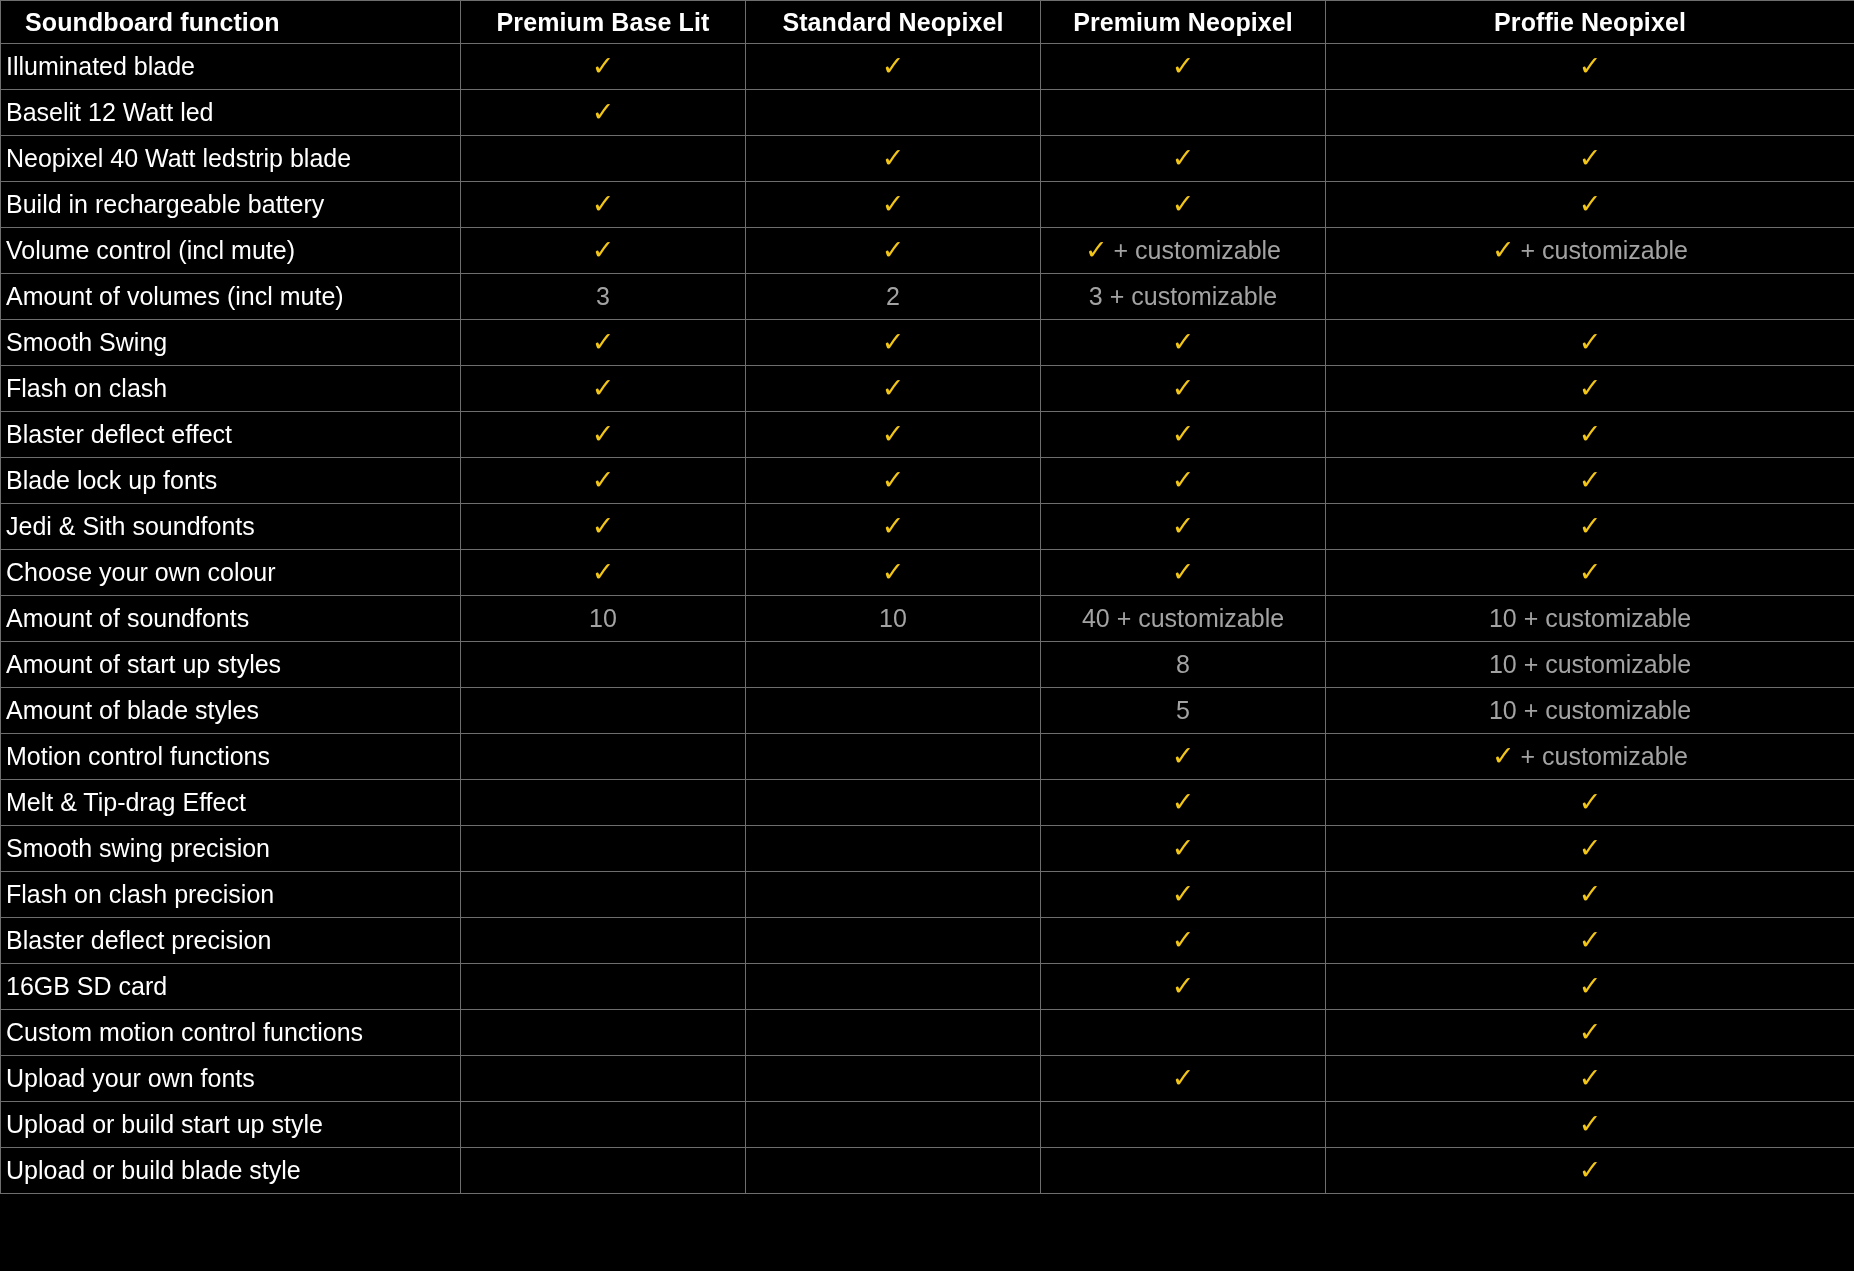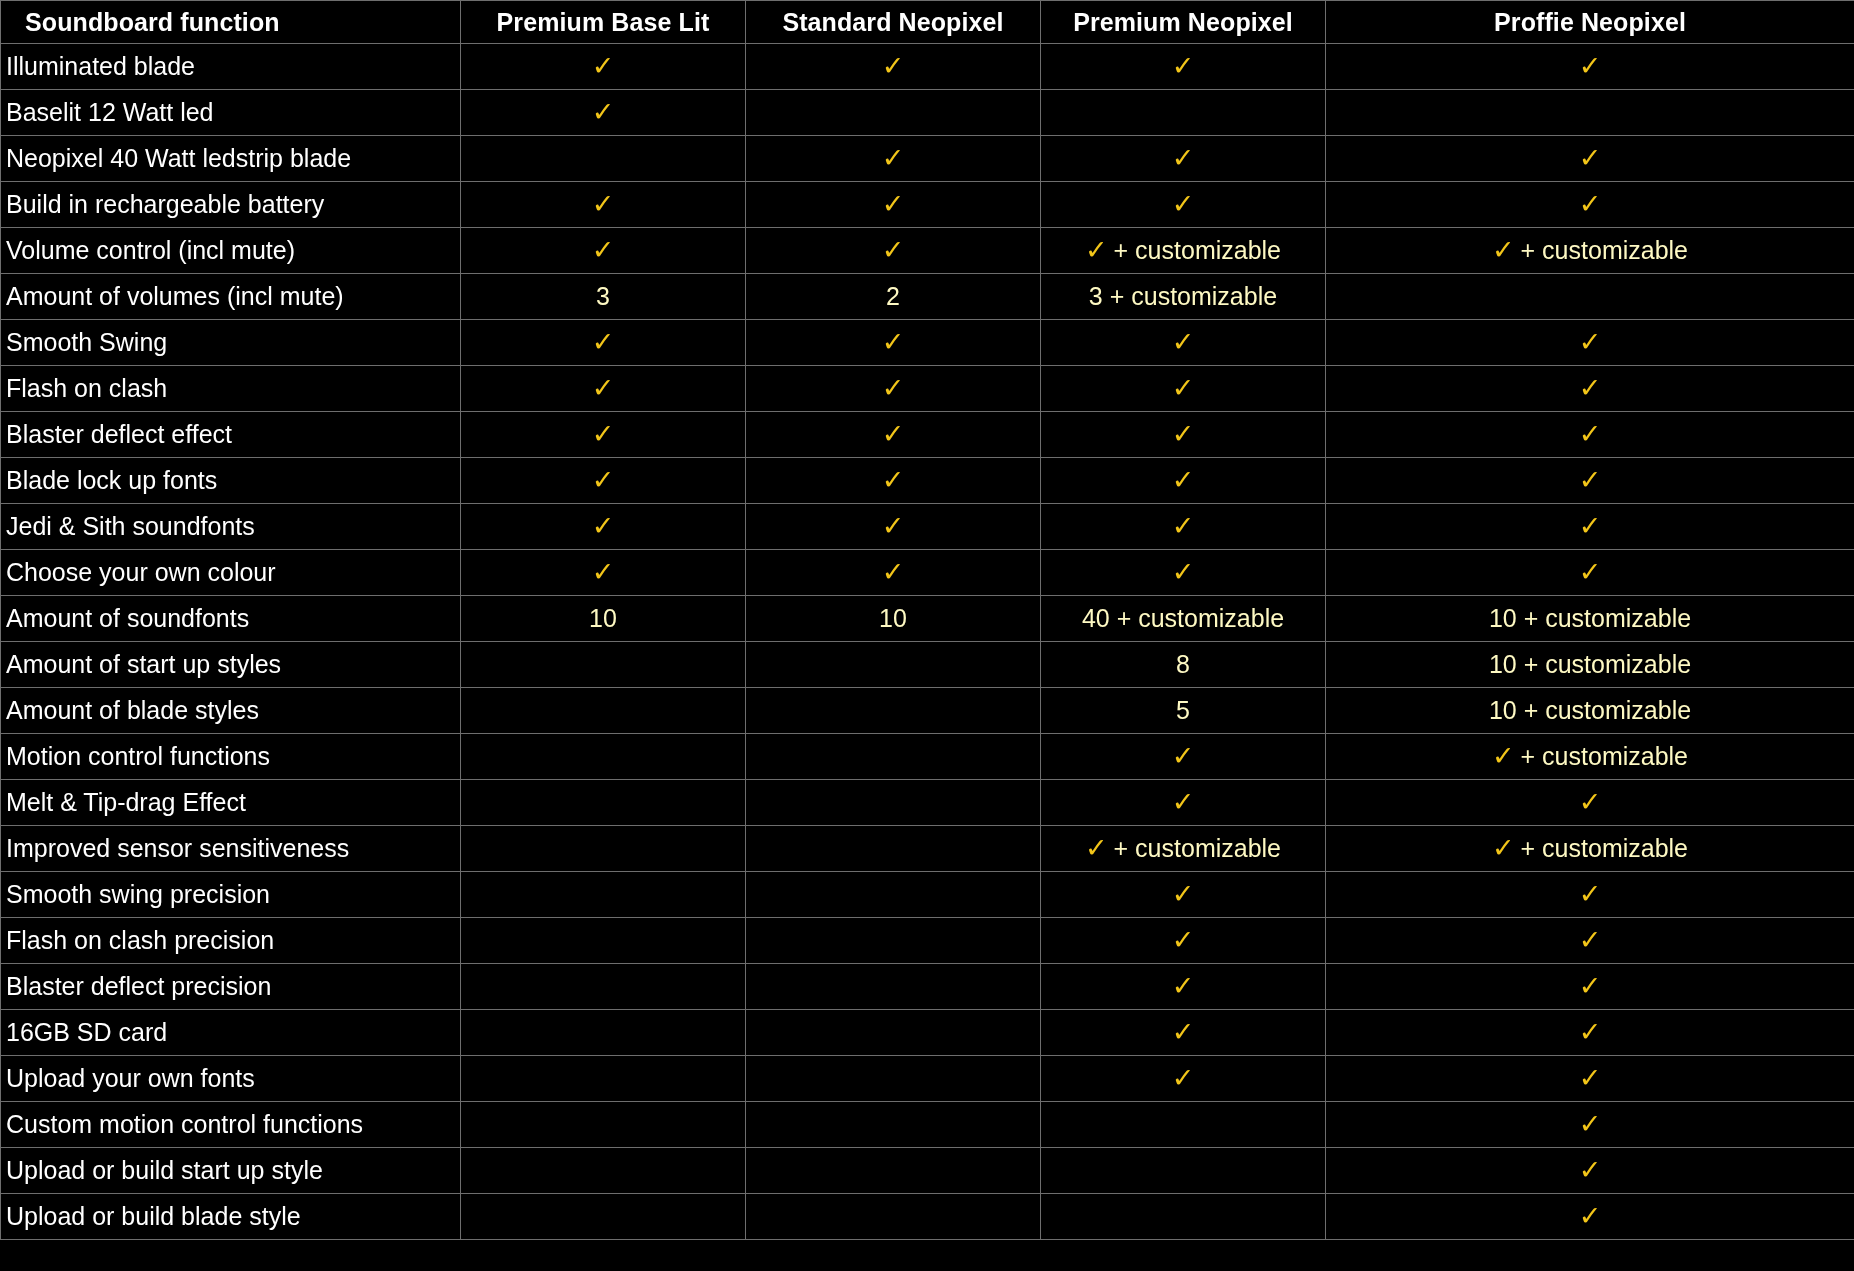--- a/index.html
+++ b/index.html
@@ -66,21 +66,21 @@
     font-size: 25px;
     color: #f2c519;
     white-space: nowrap;
   }
   .check {
     color: #f2c519;
     font-size: 27px;
     line-height: 1;
   }
   .valtext {
-    color: #fef9c3;
+    color: #a3a3a3;
   }
   .cellinner {
     display: flex;
     align-items: center;
     justify-content: center;
     gap: 6px;
     line-height: 1;
   }
   .cellinner.empty { min-height: 27px; }
 </style>
@@ -468,41 +468,20 @@
               <span class="check">✓</span>
             </span>
           </td>
           <td class="val">
             <span class="cellinner">
               <span class="check">✓</span>
             </span>
           </td>
         </tr>
         <tr>
-          <td class="fn">Improved sensor sensitiveness</td>
-          <td class="val">
-            <span class="cellinner empty">&nbsp;</span>
-          </td>
-          <td class="val">
-            <span class="cellinner empty">&nbsp;</span>
-          </td>
-          <td class="val">
-            <span class="cellinner">
-              <span class="check">✓</span>
-              <span class="valtext">+ customizable</span>
-            </span>
-          </td>
-          <td class="val">
-            <span class="cellinner">
-              <span class="check">✓</span>
-              <span class="valtext">+ customizable</span>
-            </span>
-          </td>
-        </tr>
-        <tr>
           <td class="fn">Smooth swing precision</td>
           <td class="val">
             <span class="cellinner empty">&nbsp;</span>
           </td>
           <td class="val">
             <span class="cellinner empty">&nbsp;</span>
           </td>
           <td class="val">
             <span class="cellinner">
               <span class="check">✓</span>
@@ -565,48 +544,48 @@
               <span class="check">✓</span>
             </span>
           </td>
           <td class="val">
             <span class="cellinner">
               <span class="check">✓</span>
             </span>
           </td>
         </tr>
         <tr>
+          <td class="fn">Custom motion control functions</td>
+          <td class="val">
+            <span class="cellinner empty">&nbsp;</span>
+          </td>
+          <td class="val">
+            <span class="cellinner empty">&nbsp;</span>
+          </td>
+          <td class="val">
+            <span class="cellinner empty">&nbsp;</span>
+          </td>
+          <td class="val">
+            <span class="cellinner">
+              <span class="check">✓</span>
+            </span>
+          </td>
+        </tr>
+        <tr>
           <td class="fn">Upload your own fonts</td>
           <td class="val">
             <span class="cellinner empty">&nbsp;</span>
           </td>
           <td class="val">
             <span class="cellinner empty">&nbsp;</span>
           </td>
           <td class="val">
             <span class="cellinner">
               <span class="check">✓</span>
             </span>
-          </td>
-          <td class="val">
-            <span class="cellinner">
-              <span class="check">✓</span>
-            </span>
-          </td>
-        </tr>
-        <tr>
-          <td class="fn">Custom motion control functions</td>
-          <td class="val">
-            <span class="cellinner empty">&nbsp;</span>
-          </td>
-          <td class="val">
-            <span class="cellinner empty">&nbsp;</span>
-          </td>
-          <td class="val">
-            <span class="cellinner empty">&nbsp;</span>
           </td>
           <td class="val">
             <span class="cellinner">
               <span class="check">✓</span>
             </span>
           </td>
         </tr>
         <tr>
           <td class="fn">Upload or build start up style</td>
           <td class="val">

